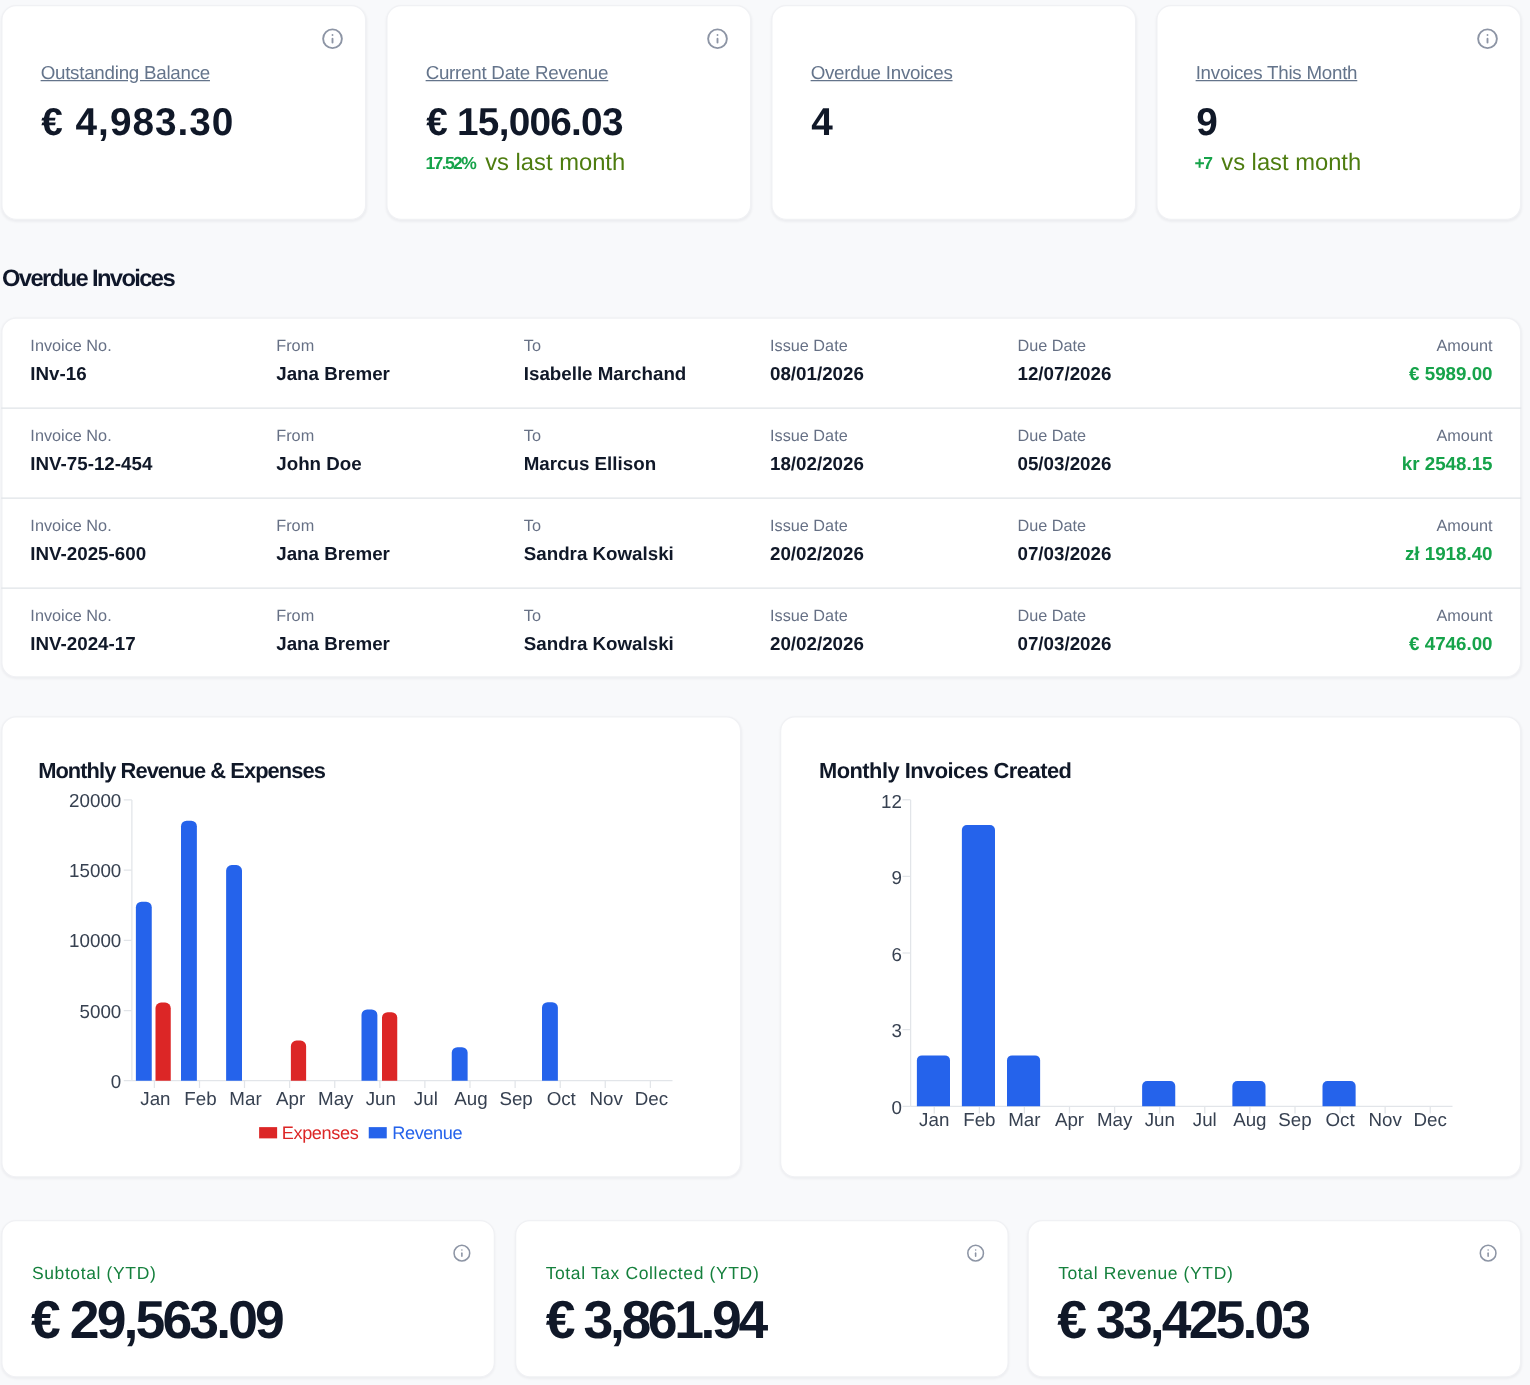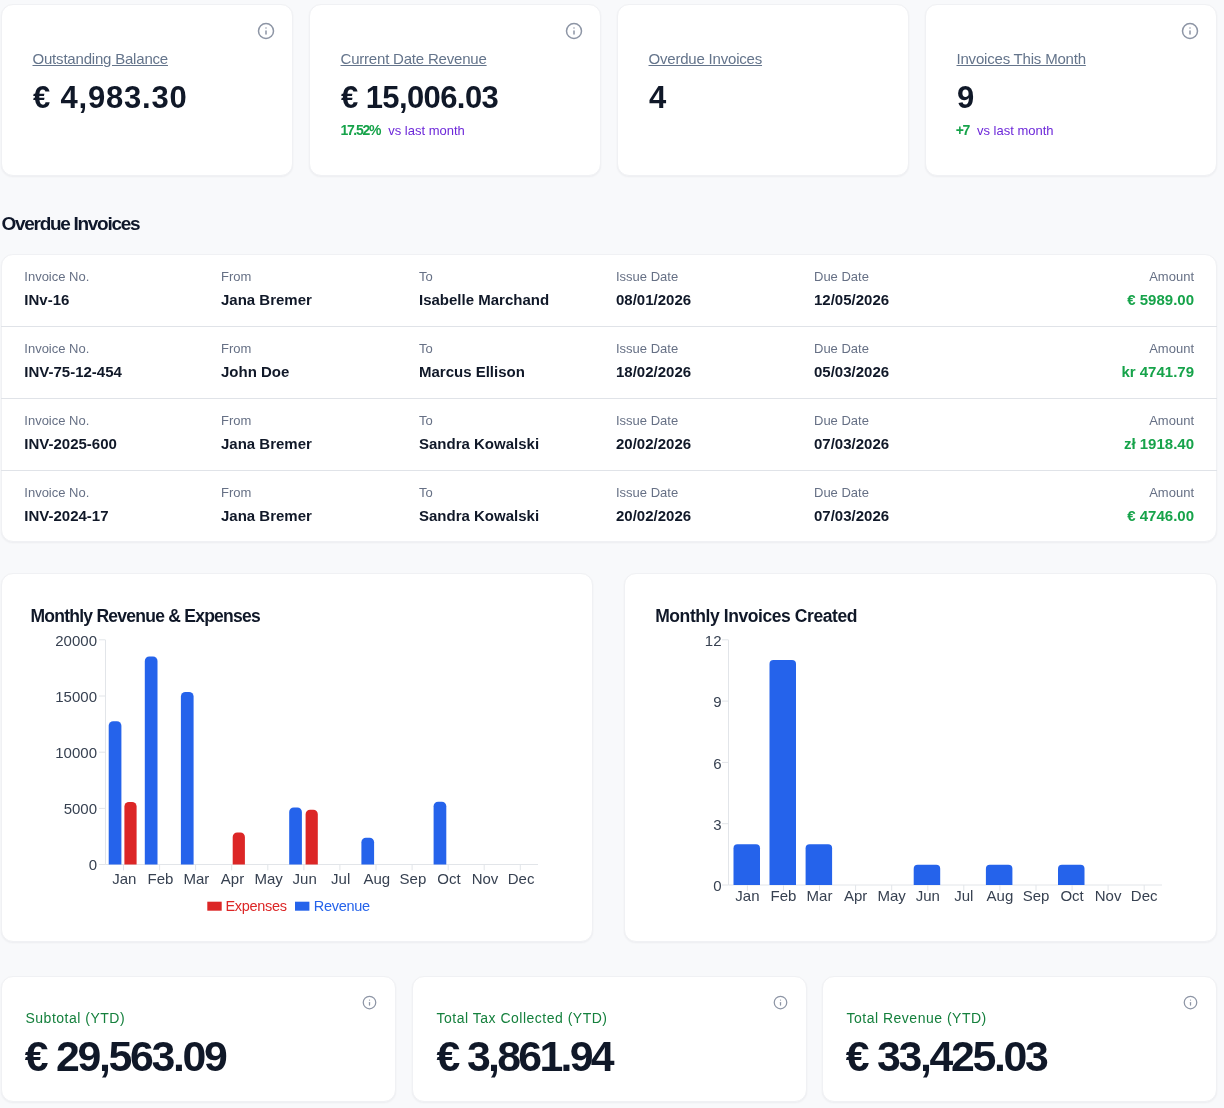--- a/index.html
+++ b/index.html
@@ -3,21 +3,21 @@
 <meta charset="utf-8">
 <style>
   * { margin:0; padding:0; box-sizing:border-box; }
   html,body { width:1224px; height:1108px; background:#f8f9fb; font-family:"Liberation Sans", sans-serif; overflow:hidden; position:relative; }
   .card { position:absolute; background:#fff; border-radius:12px; border:1px solid #f0f1f4; box-shadow:0 1px 2px rgba(16,24,40,.05); }
   .abs { position:absolute; white-space:nowrap; }
   .icn { position:absolute; }
   .t1 { font-size:15px; color:#64748b; line-height:15px; letter-spacing:-0.2px;text-decoration:underline; }
   .v1 { font-size:31px; font-weight:bold; color:#101828; letter-spacing:0.8px; line-height:31px; }
   .grn { color:#16a34a; font-weight:bold; font-size:14px; line-height:14px; letter-spacing:-1.3px; }
-  .mut { font-size:13px; color:#6d28d9; line-height:13.5px; }
+  .mut { font-size:19px; color:#4d7c0f; line-height:13.5px; }
   .h2 { font-size:19px; font-weight:bold; color:#0f172a; line-height:19px; letter-spacing:-1.3px; }
   .lbl { font-size:13px; color:#667085; line-height:13px; }
   .val { font-size:15px; font-weight:bold; color:#101828; line-height:15px; }
   .amt { font-size:15px; font-weight:bold; color:#16a34a; line-height:15px; }
   .sep { position:absolute; left:-1px; width:1216px; height:1px; background:#e0e3e8; }
   .ct { font-size:17.5px; font-weight:bold; color:#101828; line-height:18px; }
   .t2 { font-size:14px; color:#15803d; line-height:14px; letter-spacing:0.5px; }
   .v2 { font-size:42.8px; font-weight:bold; color:#101828; letter-spacing:-2.3px; line-height:43px; }
   .csvg { position:absolute; left:-1px; top:-1px; }
 </style>
@@ -72,36 +72,36 @@
 
   <div class="abs lbl" style="left:22.3px; top:15.4px;">Invoice No.</div>
   <div class="abs val" style="left:22.3px; top:36.5px;">INv-16</div>
   <div class="abs lbl" style="left:219px; top:15.4px;">From</div>
   <div class="abs val" style="left:219px; top:36.5px;">Jana Bremer</div>
   <div class="abs lbl" style="left:417px; top:15.4px;">To</div>
   <div class="abs val" style="left:417px; top:36.5px;">Isabelle Marchand</div>
   <div class="abs lbl" style="left:614px; top:15.4px;">Issue Date</div>
   <div class="abs val" style="left:614px; top:36.5px;">08/01/2026</div>
   <div class="abs lbl" style="left:812px; top:15.4px;">Due Date</div>
-  <div class="abs val" style="left:812px; top:36.5px;">12/05/2026</div>
+  <div class="abs val" style="left:812px; top:36.5px;">12/07/2026</div>
   <div class="abs lbl" style="right:22px; top:15.4px;">Amount</div>
   <div class="abs amt" style="right:22px; top:36.5px;">€ 5989.00</div>
 
   <div class="abs lbl" style="left:22.3px; top:87.4px;">Invoice No.</div>
   <div class="abs val" style="left:22.3px; top:108.5px;">INV-75-12-454</div>
   <div class="abs lbl" style="left:219px; top:87.4px;">From</div>
   <div class="abs val" style="left:219px; top:108.5px;">John Doe</div>
   <div class="abs lbl" style="left:417px; top:87.4px;">To</div>
   <div class="abs val" style="left:417px; top:108.5px;">Marcus Ellison</div>
   <div class="abs lbl" style="left:614px; top:87.4px;">Issue Date</div>
   <div class="abs val" style="left:614px; top:108.5px;">18/02/2026</div>
   <div class="abs lbl" style="left:812px; top:87.4px;">Due Date</div>
   <div class="abs val" style="left:812px; top:108.5px;">05/03/2026</div>
   <div class="abs lbl" style="right:22px; top:87.4px;">Amount</div>
-  <div class="abs amt" style="right:22px; top:108.5px;">kr 4741.79</div>
+  <div class="abs amt" style="right:22px; top:108.5px;">kr 2548.15</div>
 
   <div class="abs lbl" style="left:22.3px; top:159.4px;">Invoice No.</div>
   <div class="abs val" style="left:22.3px; top:180.5px;">INV-2025-600</div>
   <div class="abs lbl" style="left:219px; top:159.4px;">From</div>
   <div class="abs val" style="left:219px; top:180.5px;">Jana Bremer</div>
   <div class="abs lbl" style="left:417px; top:159.4px;">To</div>
   <div class="abs val" style="left:417px; top:180.5px;">Sandra Kowalski</div>
   <div class="abs lbl" style="left:614px; top:159.4px;">Issue Date</div>
   <div class="abs val" style="left:614px; top:180.5px;">20/02/2026</div>
   <div class="abs lbl" style="left:812px; top:159.4px;">Due Date</div>

